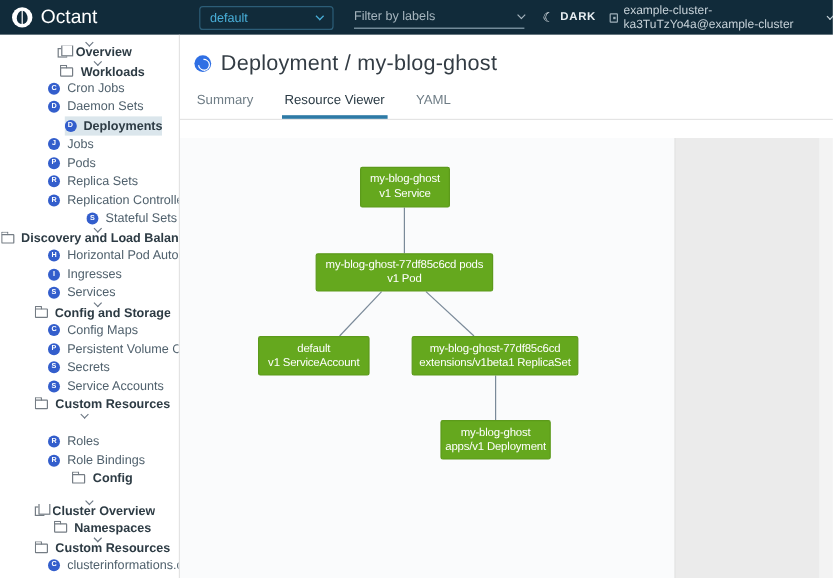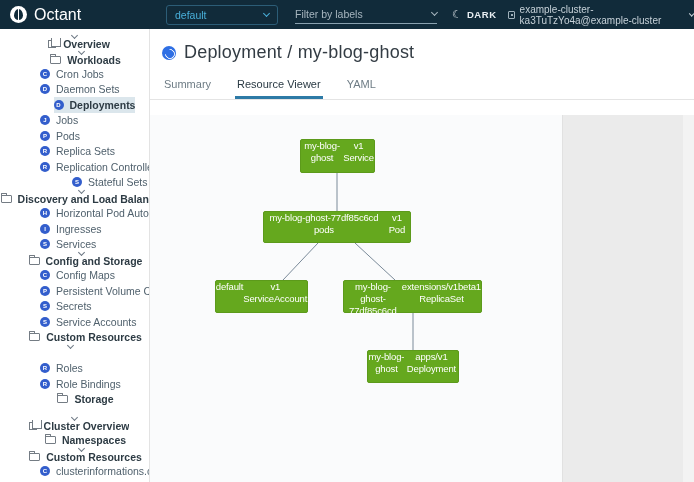--- a/index.html
+++ b/index.html
@@ -87,21 +87,21 @@
 
   .graph-wrap { position:absolute; left:0; top:86px; width:544px; height:367px;
     background:#fafbfc; }
   .side-panel { position:absolute; left:412px; top:0; width:121px; height:367px;
     background:#ebebeb; border-left:1px solid rgba(0,0,0,0.04); }
   .side-strip { position:absolute; left:533px; top:0; width:11px; height:367px;
     background:#f3f3f3; }
   .edges { position:absolute; left:0; top:0; width:412px; height:367px; }
   .gnode { position:absolute; background:#65a81e; border:1px solid #5c9a1b;
     border-radius:2px; color:#fff; font-size:9.5px; letter-spacing:-0.15px;
-    line-height:12px; display:flex; flex-direction:row; justify-content:center;
+    line-height:12px; display:flex; flex-direction:column; justify-content:center;
     text-align:center; cursor:pointer; }
 </style>
 </head>
 <body>
 
 <div class="header">
   <div class="brand">
     <span class="logo">
         <span class="leaf"></span>
         <span class="vein"></span>
@@ -269,21 +269,21 @@
     <div class="srow" style="padding-left: 40px;">
       <span class="hl">
         <span class="ico-res">R</span>
         <span class="lbl">Role Bindings</span>
       </span>
     </div>
     <div class="srow bold" style="padding-left: 22px;">
       <span class="chev-spacer"></span>
       <span class="hl">
         <span class="ico-folder"></span>
-        <span class="lbl">Storage</span>
+        <span class="lbl">Config</span>
       </span>
     </div>
     <div class="srow bold" style="padding-left: 8px; margin-top: 10px;">
       <span class="chev-s"></span>
       <span class="hl">
         <span class="ico-app"></span>
         <span class="lbl">Cluster Overview</span>
       </span>
     </div>
     <div class="srow bold" style="padding-left: 22px;">

